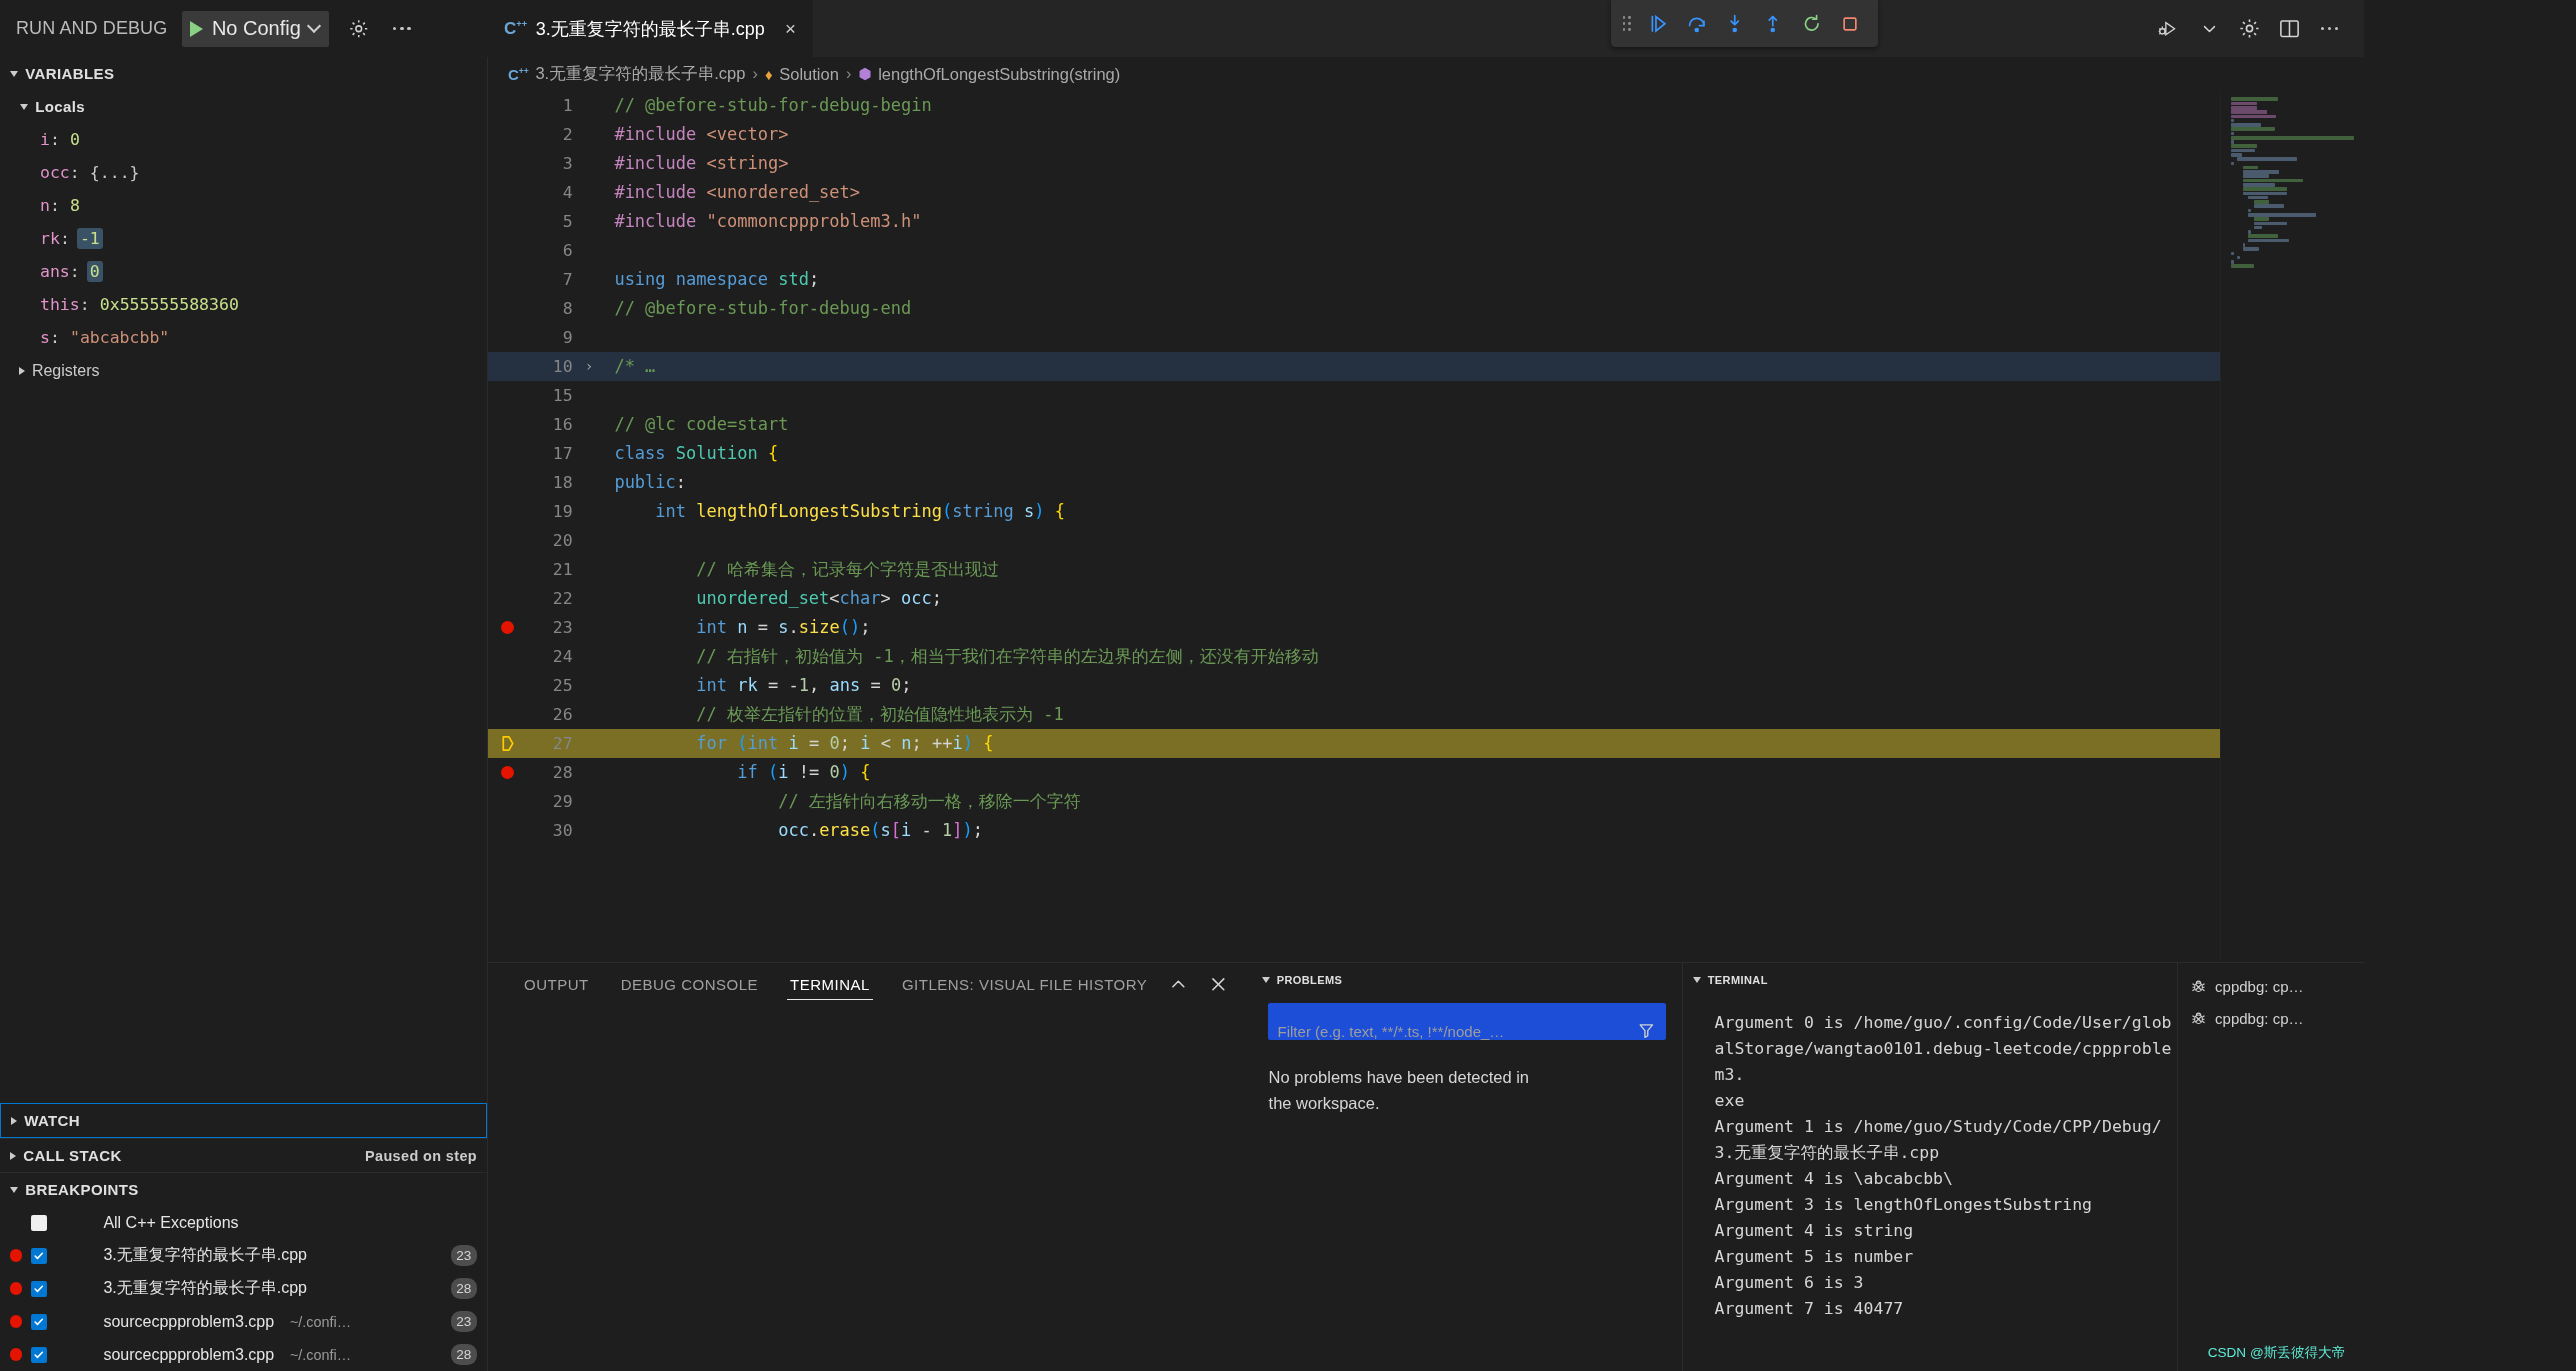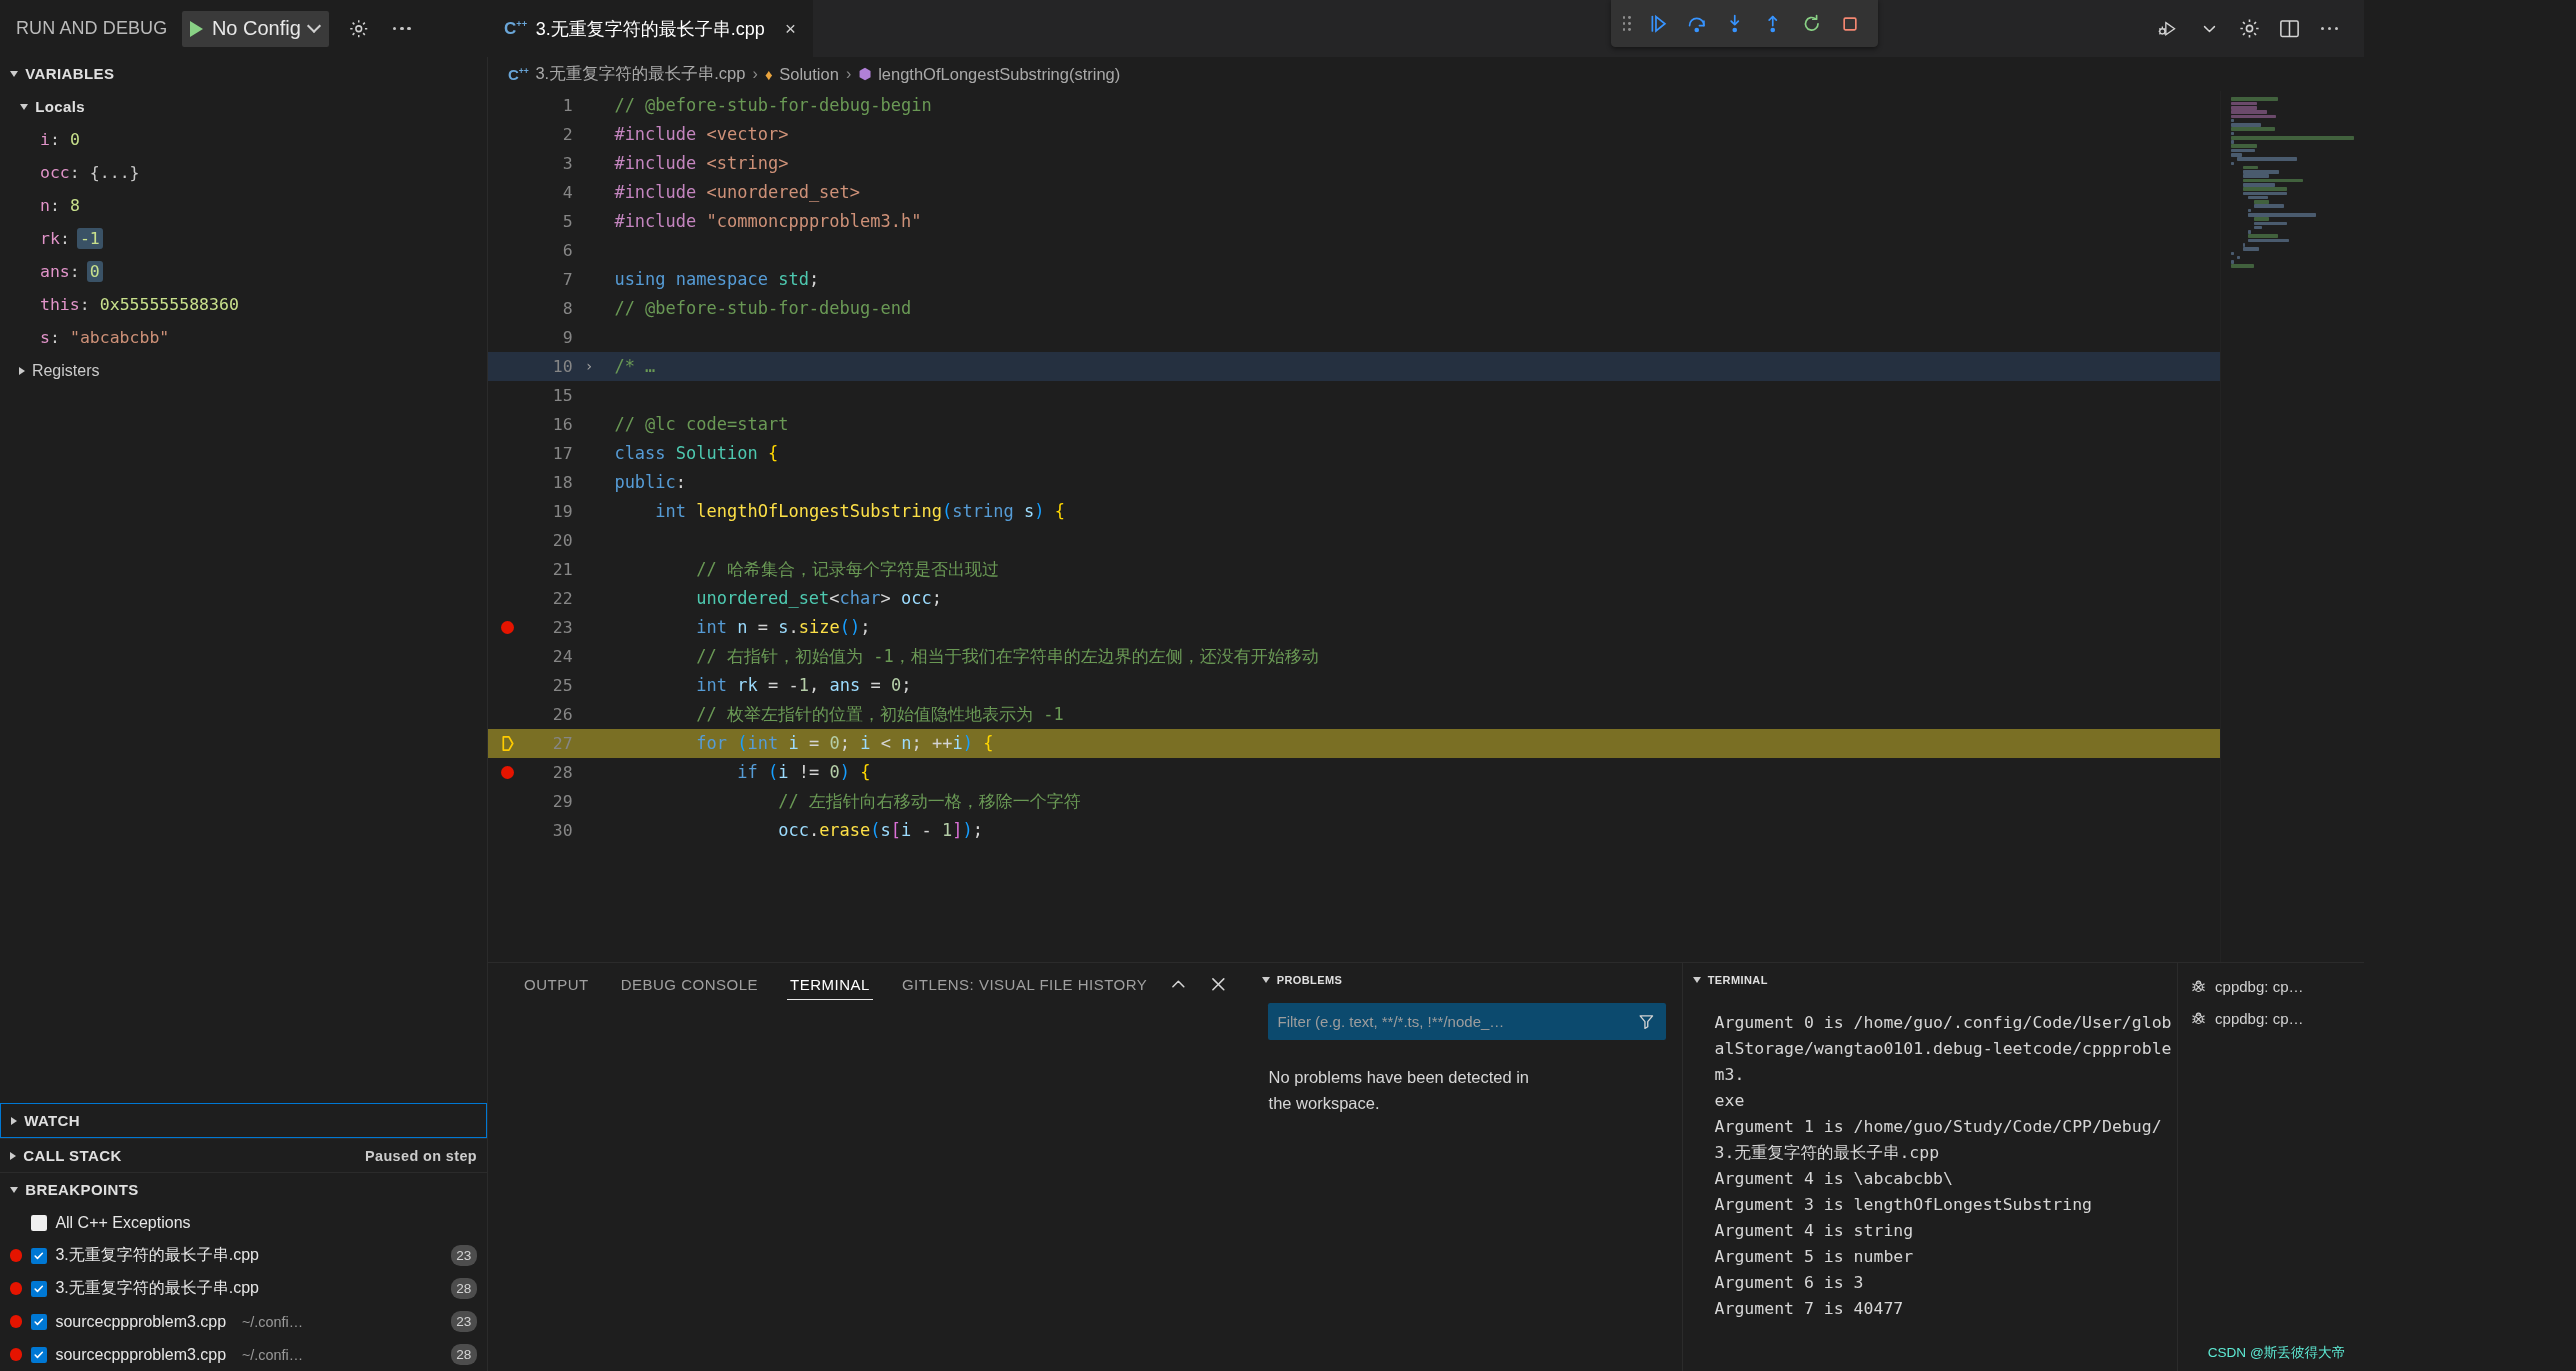--- a/index.html
+++ b/index.html
@@ -69,21 +69,21 @@
   .panel-sec { border-top: 0.7px solid #2b2b2b; }
   .panel-sec.focused { border: 0.7px solid #0078d4; }
   .sec-head .right-note { margin-left: auto; font-size: 14.4px; color: #cccccc; font-weight: bold; }
 
   .bp-row { display: flex; align-items: center; height: 33px; padding-left: 10px; gap: 8.6px; font-size: 16px; cursor: pointer;}
   .bp-dot { width: 12.2px; height: 12.2px; border-radius: 50%; background: #e51400; flex: 0 0 auto; }
   .bp-dot.hidden { visibility: hidden; }
   .cbox { width: 16px; height: 16px; border-radius: 2.2px; background: #0078d4; display: flex; align-items: center; justify-content: center; flex: 0 0 auto;}
   .cbox.empty { background: #f0f0f0; }
   .cbox svg { display: block; }
-  .bp-label { color: #e6e6e6; white-space: nowrap; overflow: hidden; text-overflow: ellipsis; }
+  .bp-label { color: #e6e6e6; white-space: nowrap; overflow: hidden; text-overflow: ellipsis; margin-left: 48px; }
   .bp-path { color: #9a9a9a; font-size: 14.4px; margin-left: 7.2px; white-space: nowrap;}
   .bp-line { margin-left: auto; margin-right: 10px; background: #4d4d4d; color: #d4d4d4; font-size: 13.6px; border-radius: 9.3px; min-width: 23px; height: 21.5px; display: flex; align-items: center; justify-content: center; padding: 0 5.7px;}
 
   
   .editor-col { flex: 1; display: flex; flex-direction: column; min-width: 0; }
   .editor-wrap { flex: 1; display: flex; flex-direction: column; min-height: 0; background: #1e1e1e; position: relative; }
 
   .breadcrumb { height: 34px; display: flex; align-items: center; gap: 7.2px; padding-left: 20px; font-size: 16.5px; color: #a9a9a9; }
   .bc-sep { color: #8a8a8a; font-size: 16px; }
   .bc-item { display: flex; align-items: center; gap: 6.5px; cursor: pointer;}
@@ -127,21 +127,21 @@
   .panel-tabs { height: 43px; display: flex; align-items: stretch; padding-left: 20px; gap: 0; position: relative;}
   .ptab { display: flex; align-items: center; padding: 0 16px; font-size: 15px; letter-spacing: 0.5px; color: #a0a0a0; cursor: pointer; position: relative;}
   .ptab.active { color: #ffffff; }
   .ptab.active::after { content: ""; position: absolute; left: 13px; right: 13px; bottom: 5.7px; height: 1.4px; background: #e7e7e7;}
   .panel-actions { margin-left: auto; display: flex; align-items: center; gap: 11.5px; padding-right: 18.7px; }
   .pa-icon { width: 29px; height: 29px; display: flex; align-items: center; justify-content: center; cursor: pointer;}
 
   .panel-body { flex: 1; display: flex; min-height: 0; }
   .problems-pane { width: 431px; flex: 0 0 431px; display: flex; flex-direction: column; border-right: 0.7px solid #2b2b2b;}
   .pane-head { height: 34px; display: flex; align-items: center; gap: 7.2px; padding-left: 10px; font-size: 11px; font-weight: bold; color: #e0e0e0; letter-spacing:0.4px;}
-  .filter-box { margin: 5.7px 16px 0 16px; height: 37px; background: #0c4a6e; border-radius: 2.2px; display: flex; align-items: center; padding: 12px 10px; }
+  .filter-box { margin: 5.7px 16px 0 16px; height: 37px; background: #1d4ed8; border-radius: 2.2px; display: flex; align-items: flex-end; padding: 0 10px; }
   .filter-box input { flex: 1; background: transparent; border: none; outline: none; color: #cccccc; font-size: 15px; font-family: "Liberation Sans", sans-serif; }
   .filter-box input::placeholder { color: #9d9d9d; }
   .no-problems { padding: 24.4px 17px 0 17px; font-size: 16.5px; color: #d6d6d6; line-height: 26px; max-width: 309px;}
 
   .term-pane { flex: 1; display: flex; flex-direction: column; min-width: 0;}
   .term-body { flex: 1; padding: 13px 0 0 32px; font-family: "DejaVu Sans Mono", monospace; font-size: 16.5px; line-height: 26px; color: #d6d6d6; overflow: hidden;}
   .term-line { white-space: pre-wrap; word-break: break-all; }
 
   .term-list { width: 187px; flex: 0 0 187px; border-left: 0.7px solid #2b2b2b; padding-top: 7.2px;}
   .tl-row { display: flex; align-items: center; gap: 8.6px; height: 32px; padding-left: 11.5px; font-size: 15px; color: #d2d2d2; cursor: pointer; white-space: nowrap; overflow: hidden;}

